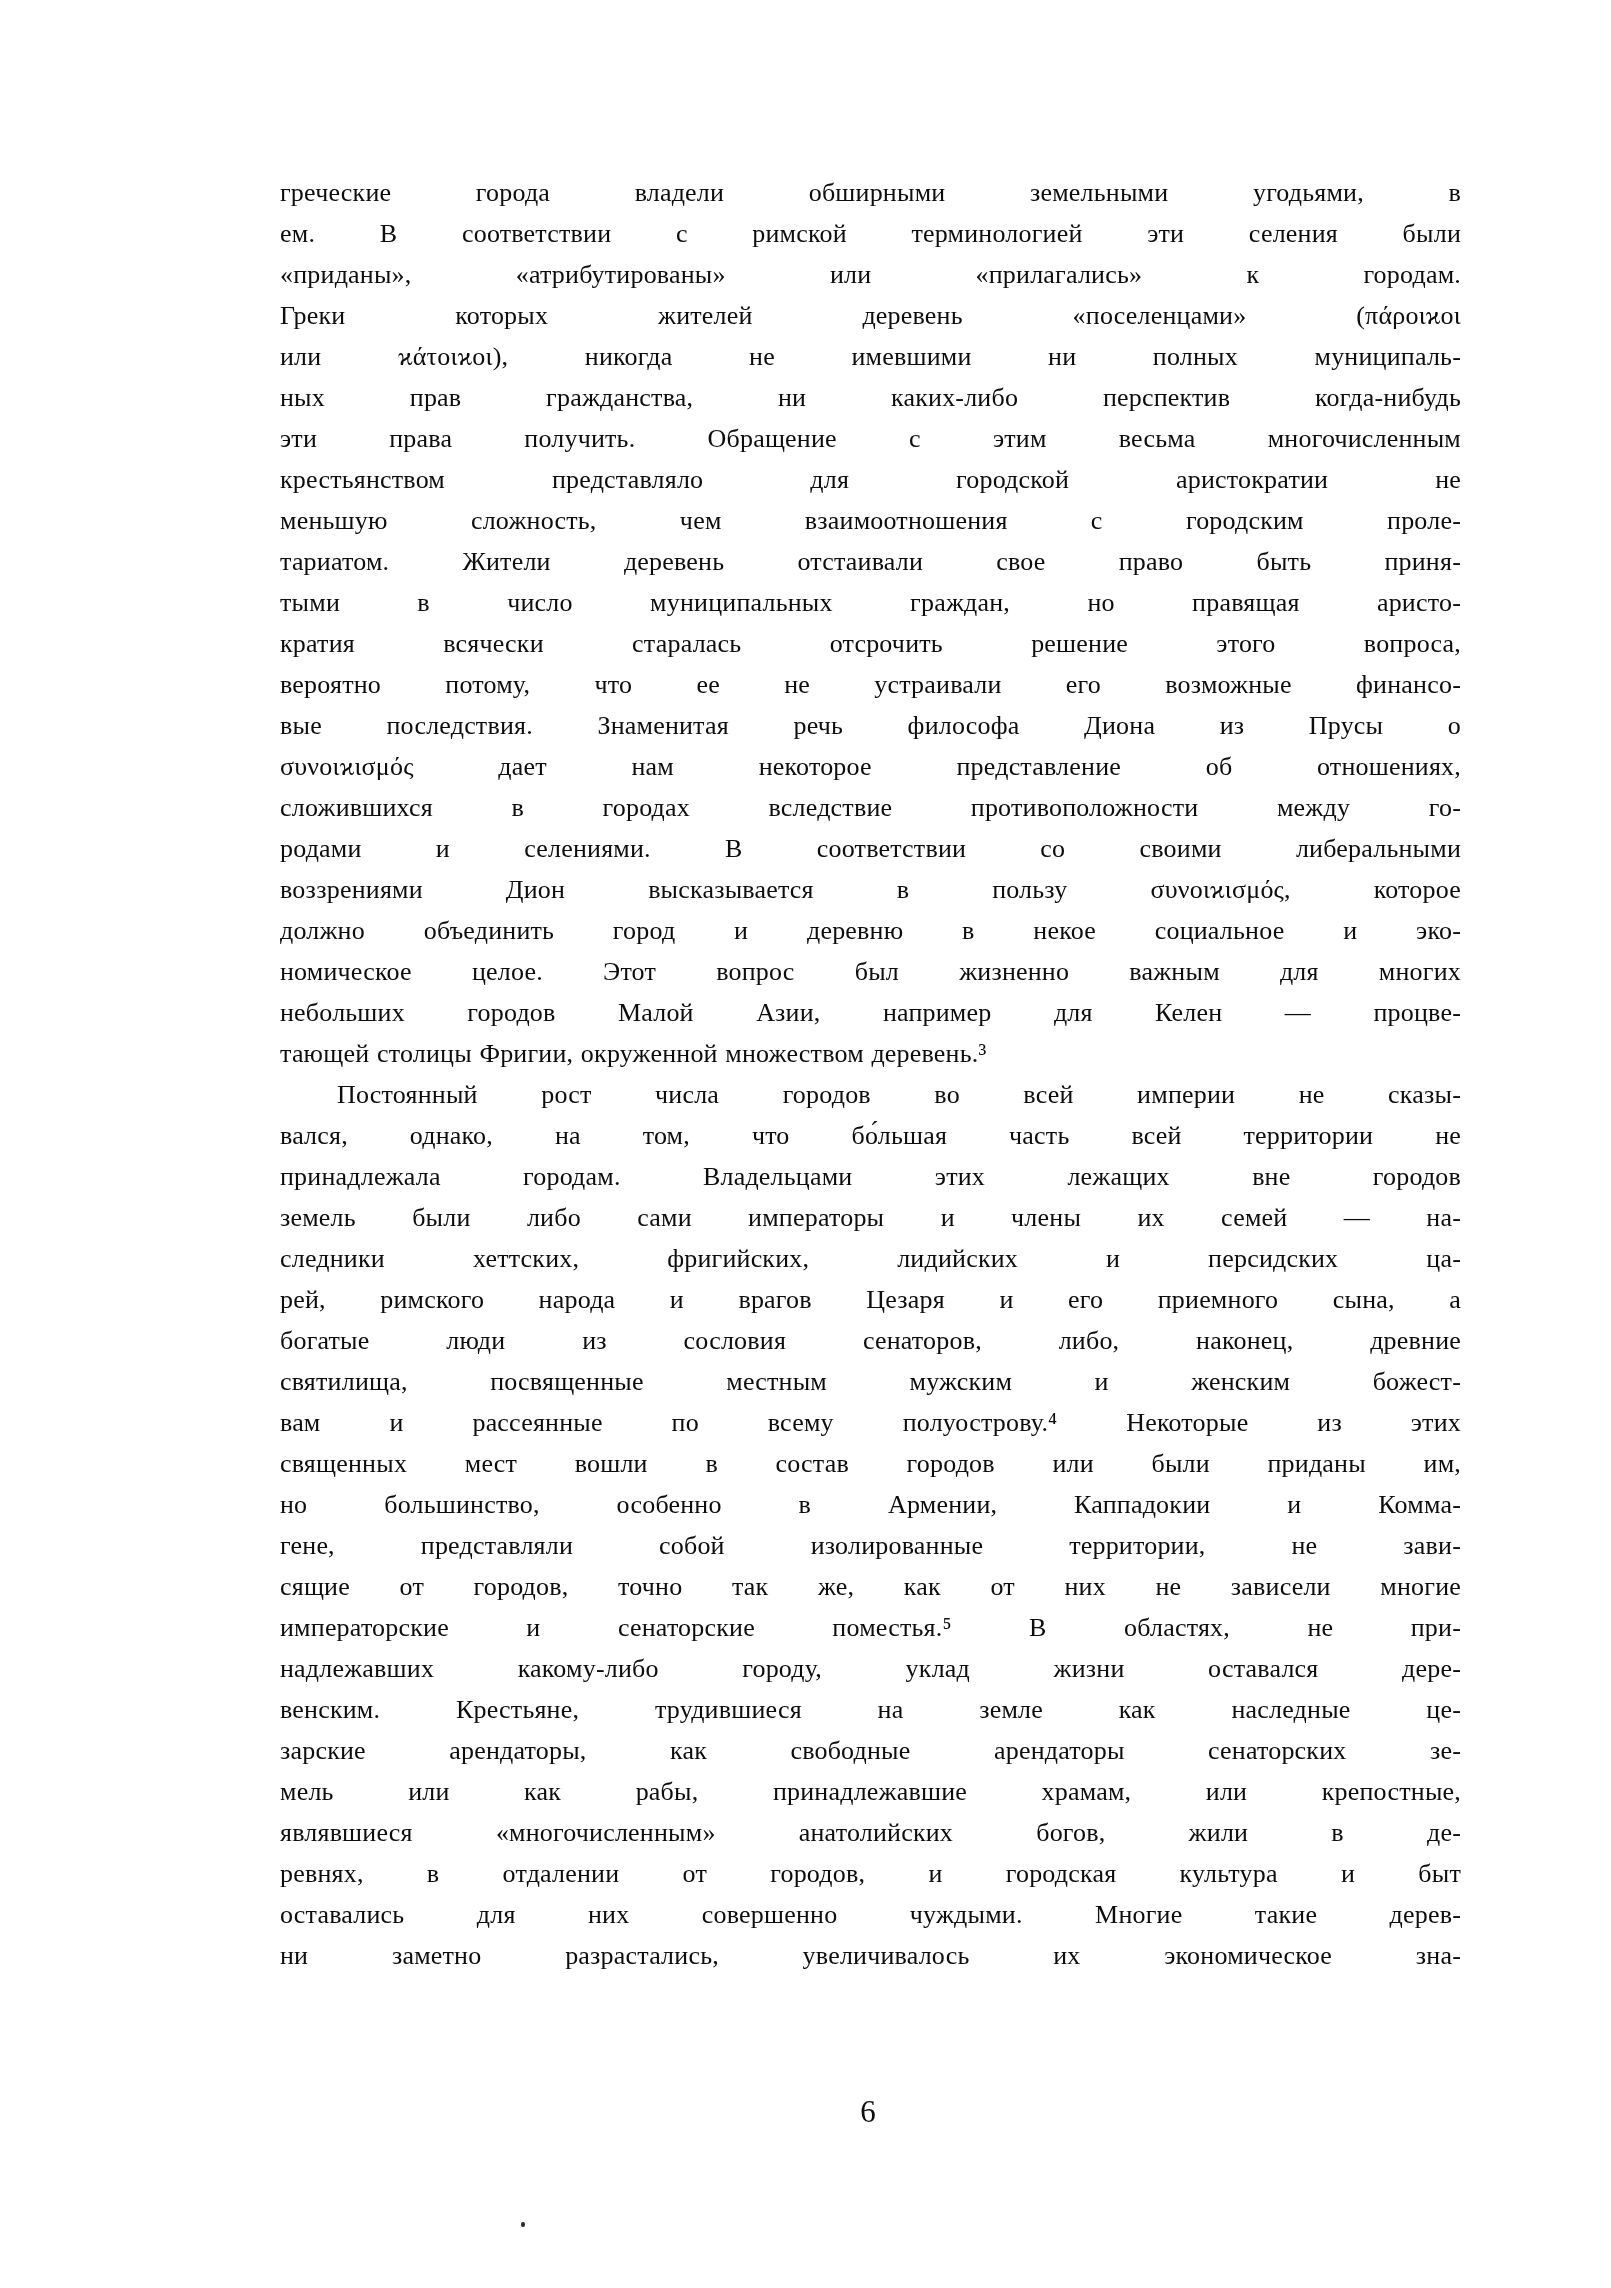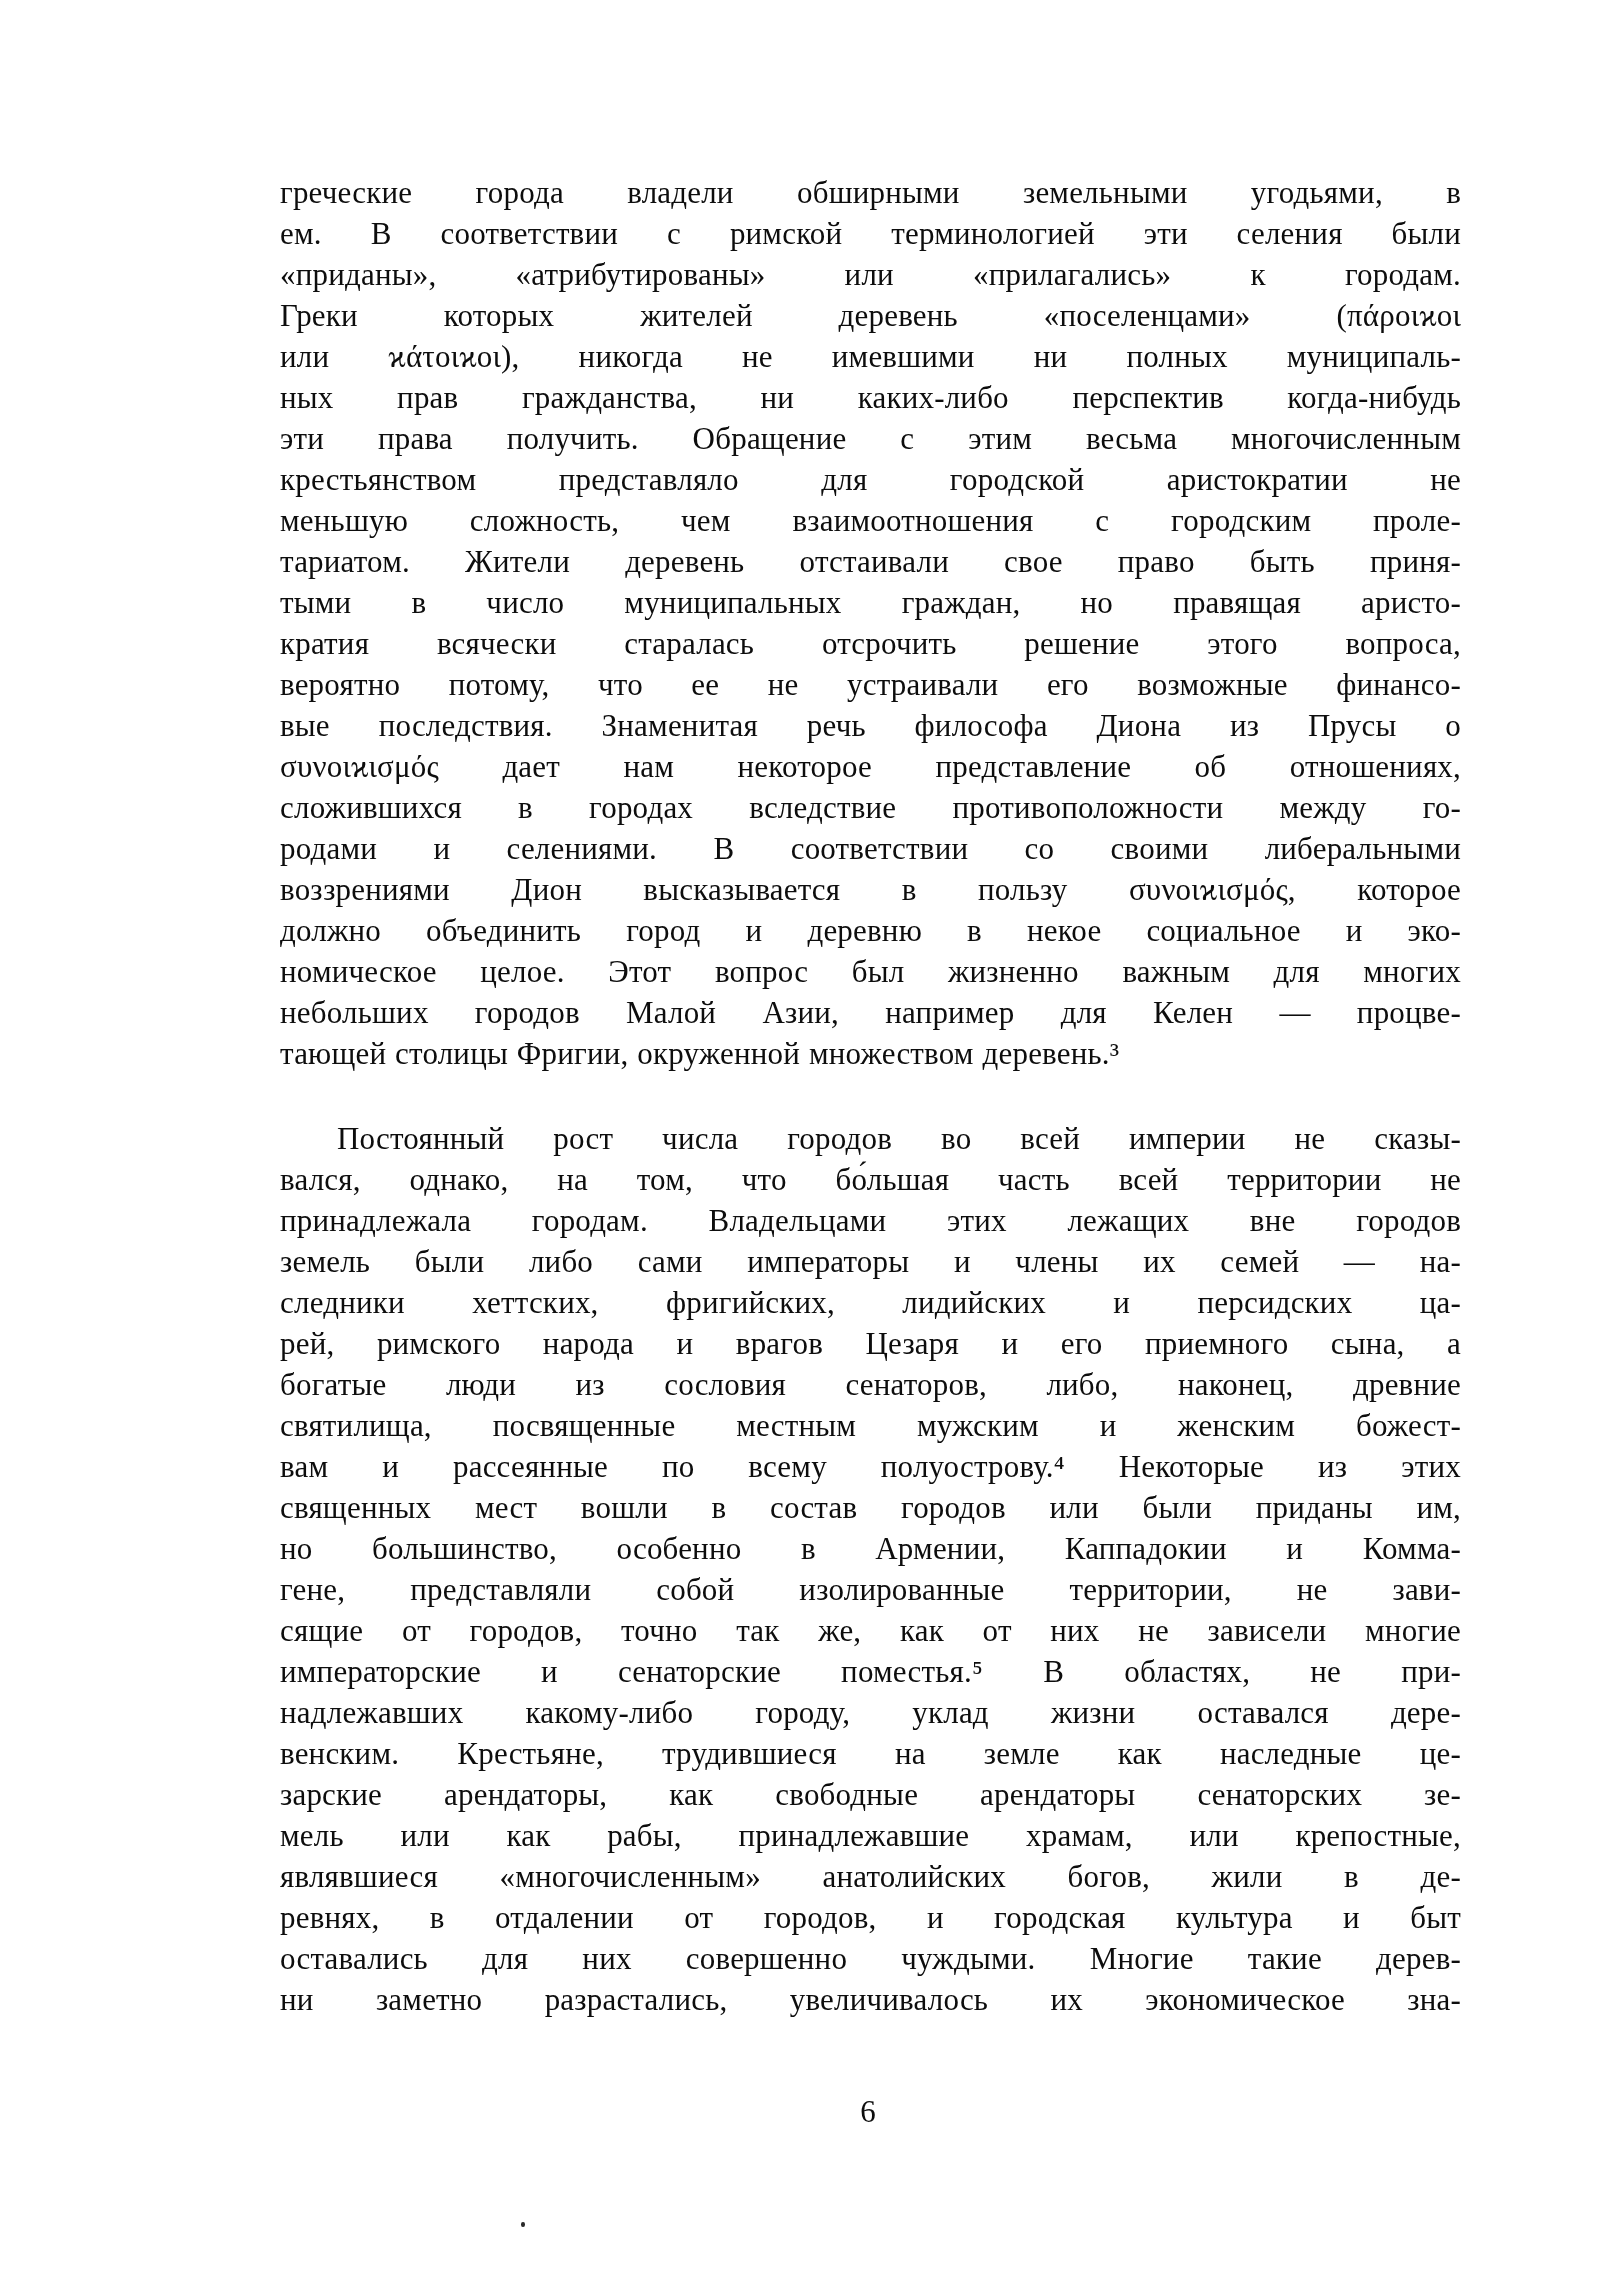--- a/index.html
+++ b/index.html
@@ -15,36 +15,35 @@
     font-family: "Liberation Serif", "DejaVu Serif", serif;
     color: #0d0d0d;
   }
   .text-block {
     position: absolute;
     left: 280px;
     top: 172px;
     width: 1181px;
   }
   .ln {
-    font-size: 31px;
+    font-size: 26px;
     line-height: 41px;
     text-align: justify;
     text-align-last: justify;
     -moz-text-align-last: justify;
     letter-spacing: 0.2px;
     word-spacing: 0.9px;
   }
   .ln.natural {
     text-align-last: left;
     font-family: Liberation Serif, serif;
     -moz-text-align-last: left;
   }
   .ln.indent {
     text-indent: 57px;
-    margin-top: 44px;
   }
   .page-number {
     position: absolute;
     left: 856px;
     top: 2091px;
     width: 24px;
     text-align: center;
     font-size: 31px;
     line-height: 41px;
     color: #0d0d0d;

